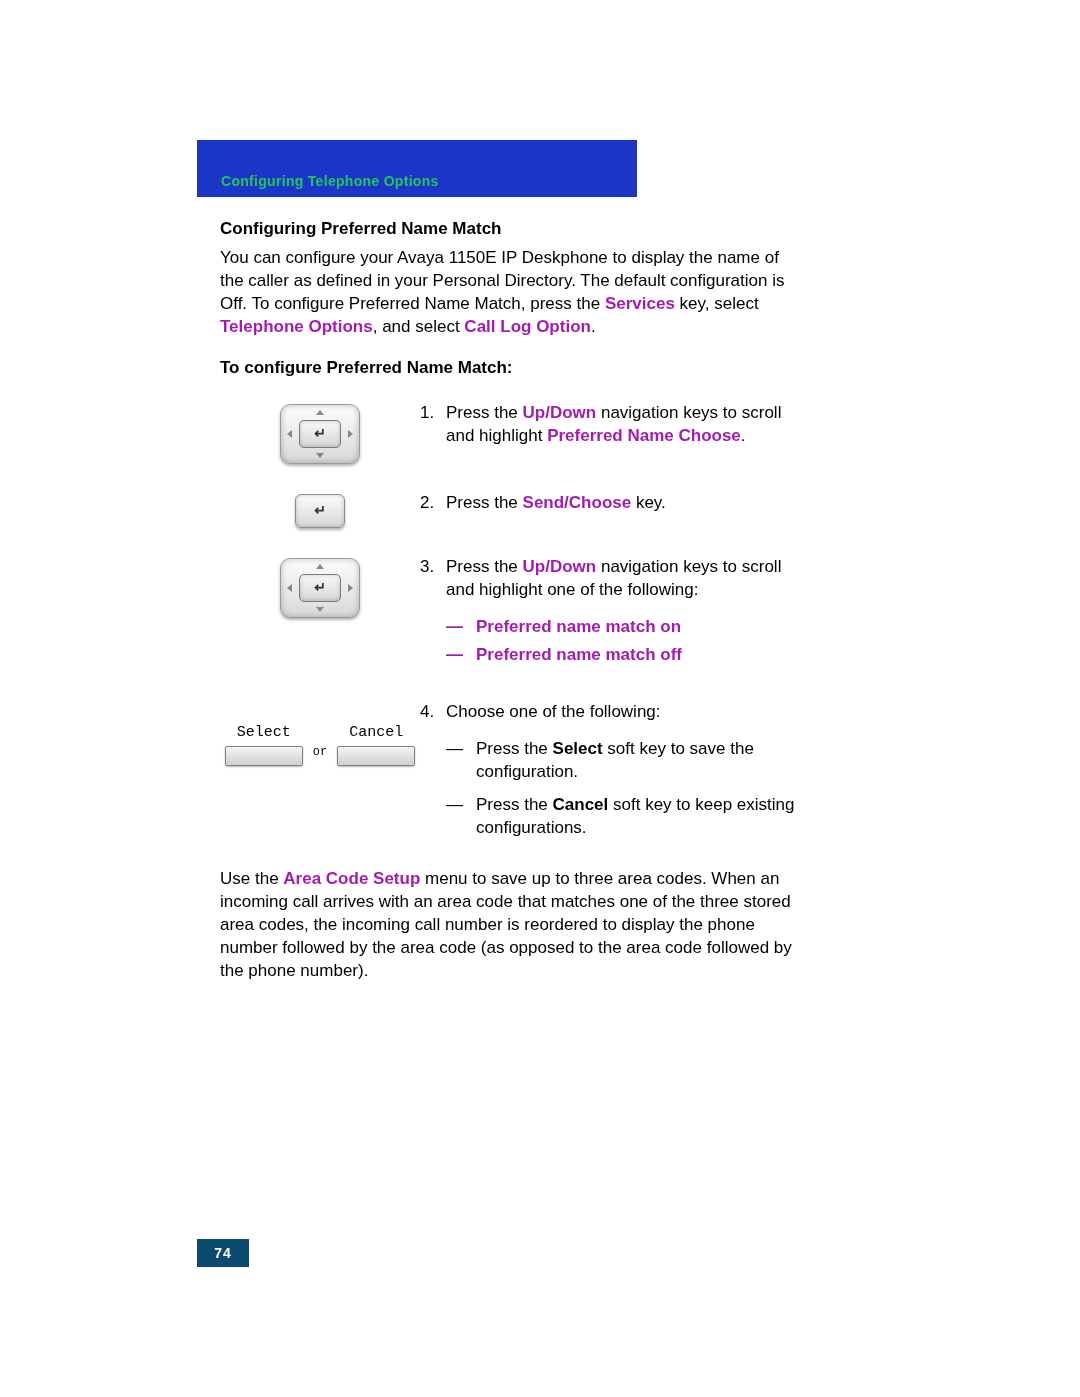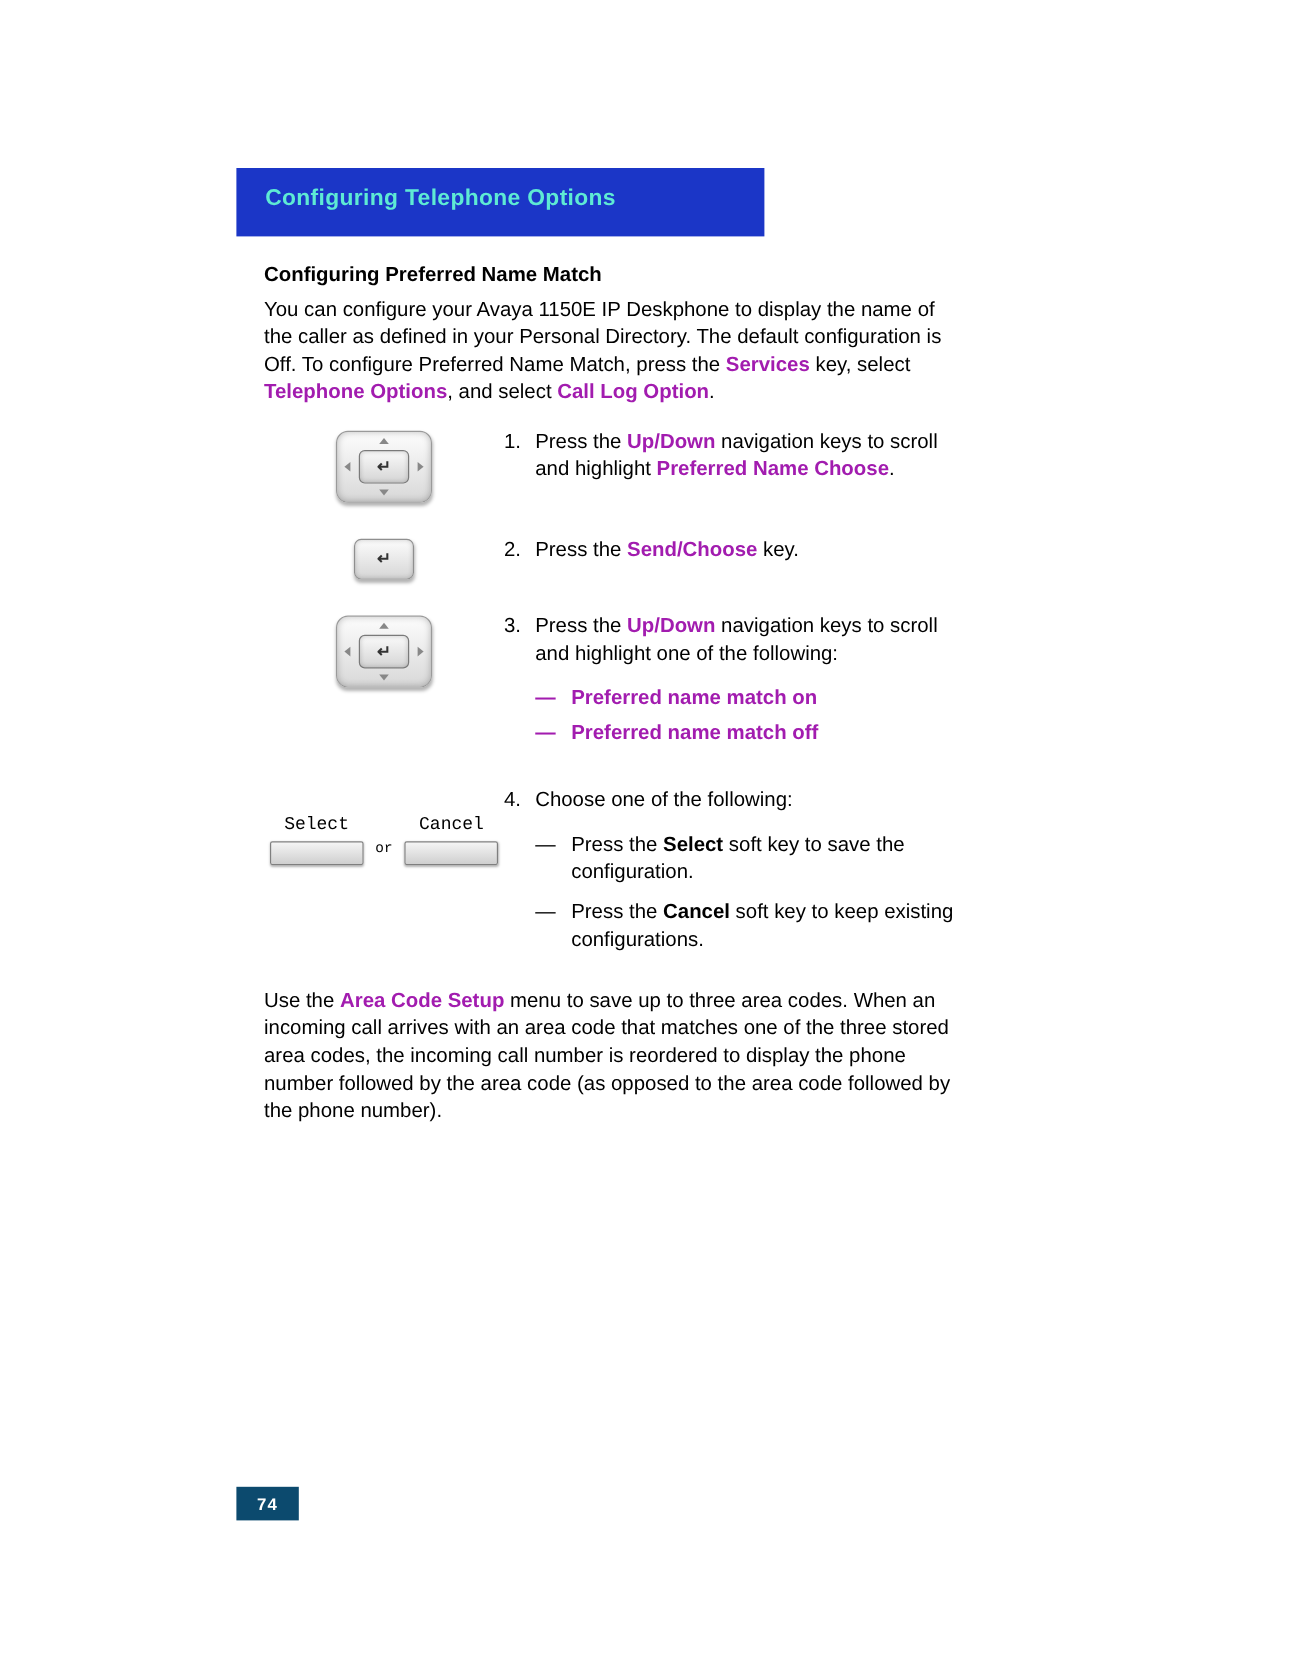--- a/index.html
+++ b/index.html
@@ -20,23 +20,23 @@
     position: absolute;
     left: 197px;
     top: 140px;
     width: 440px;
     height: 57px;
     background: #1b36c7;
   }
   .blue-header .title {
     position: absolute;
     left: 24px;
-    bottom: 20px;
-    color: #5eead4;
-    font-size: 19px;
+    bottom: 8px;
+    color: #22c55e;
+    font-size: 14px;
     font-weight: bold;
     letter-spacing: 0.3px;
   }
   .content {
     position: absolute;
     left: 220px;
     top: 218px;
     width: 575px;
     line-height: 1.35;
   }
@@ -188,20 +188,21 @@
   </div>
 
   <div class="content">
 
     <div class="h2">Configuring Preferred Name Match</div>
 
     <p class="para">
       <span>You can configure your Avaya 1150E IP Deskphone to display the name of the caller as defined in your Personal Directory. The default configuration is Off. To configure Preferred Name Match, press the </span><span class="link">Services</span><span> key, select </span><span class="link">Telephone Options</span><span>, and select </span><span class="link">Call Log Option</span><span>.</span>
     </p>
 
+    <div class="subhead">To configure Preferred Name Match:</div>
 
     <div class="steps">
 
       <div class="step-row">
         <div class="icon-col">
           <div class="nav-btn">
             <span class="tri up"></span>
               <span class="tri down"></span>
             <span class="tri left"></span>
               <span class="tri right"></span>

